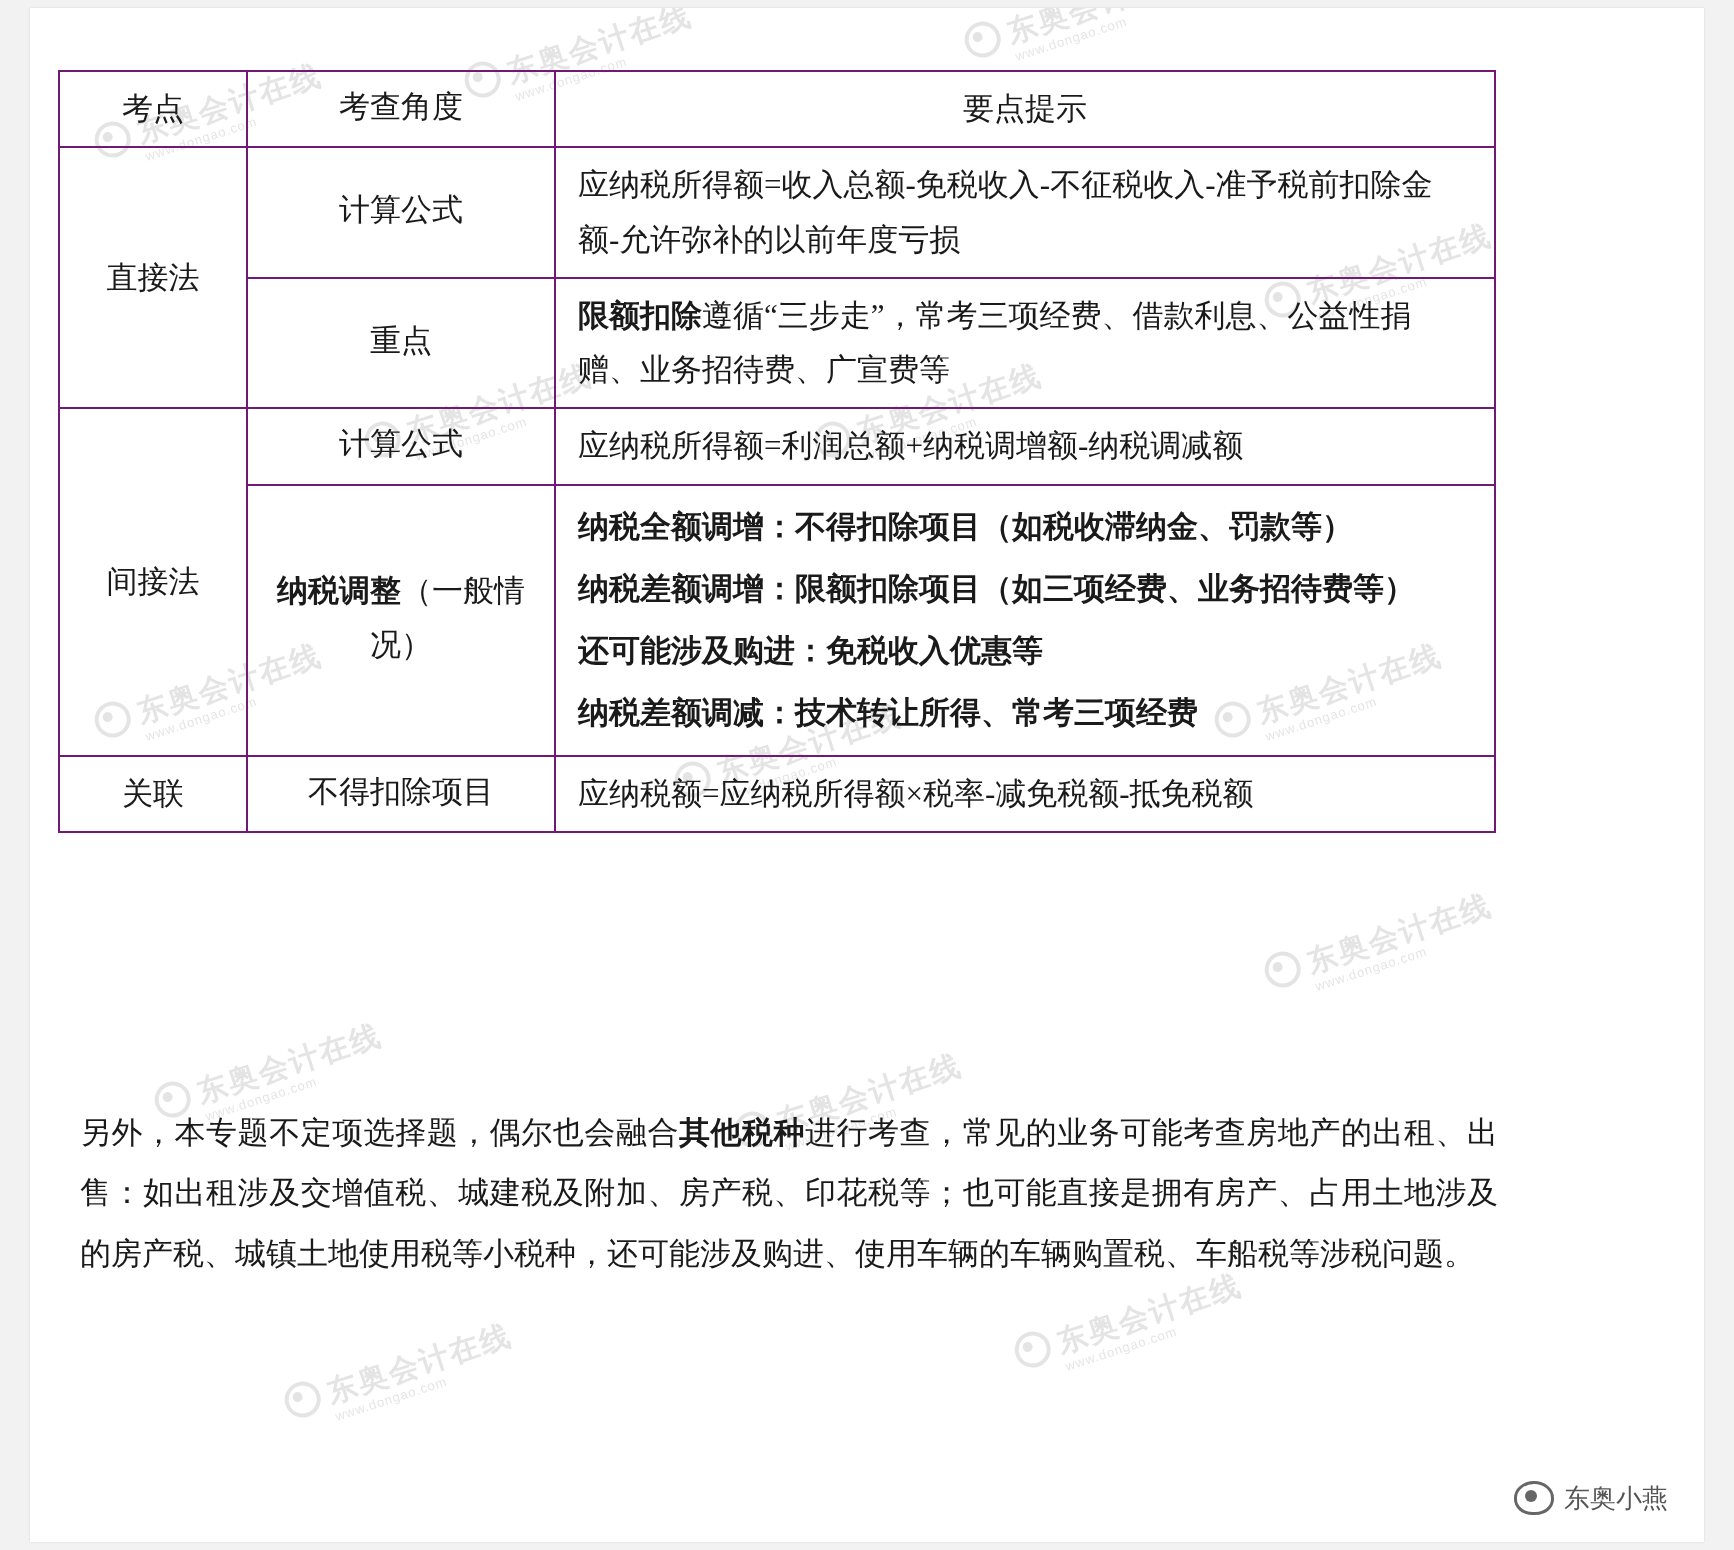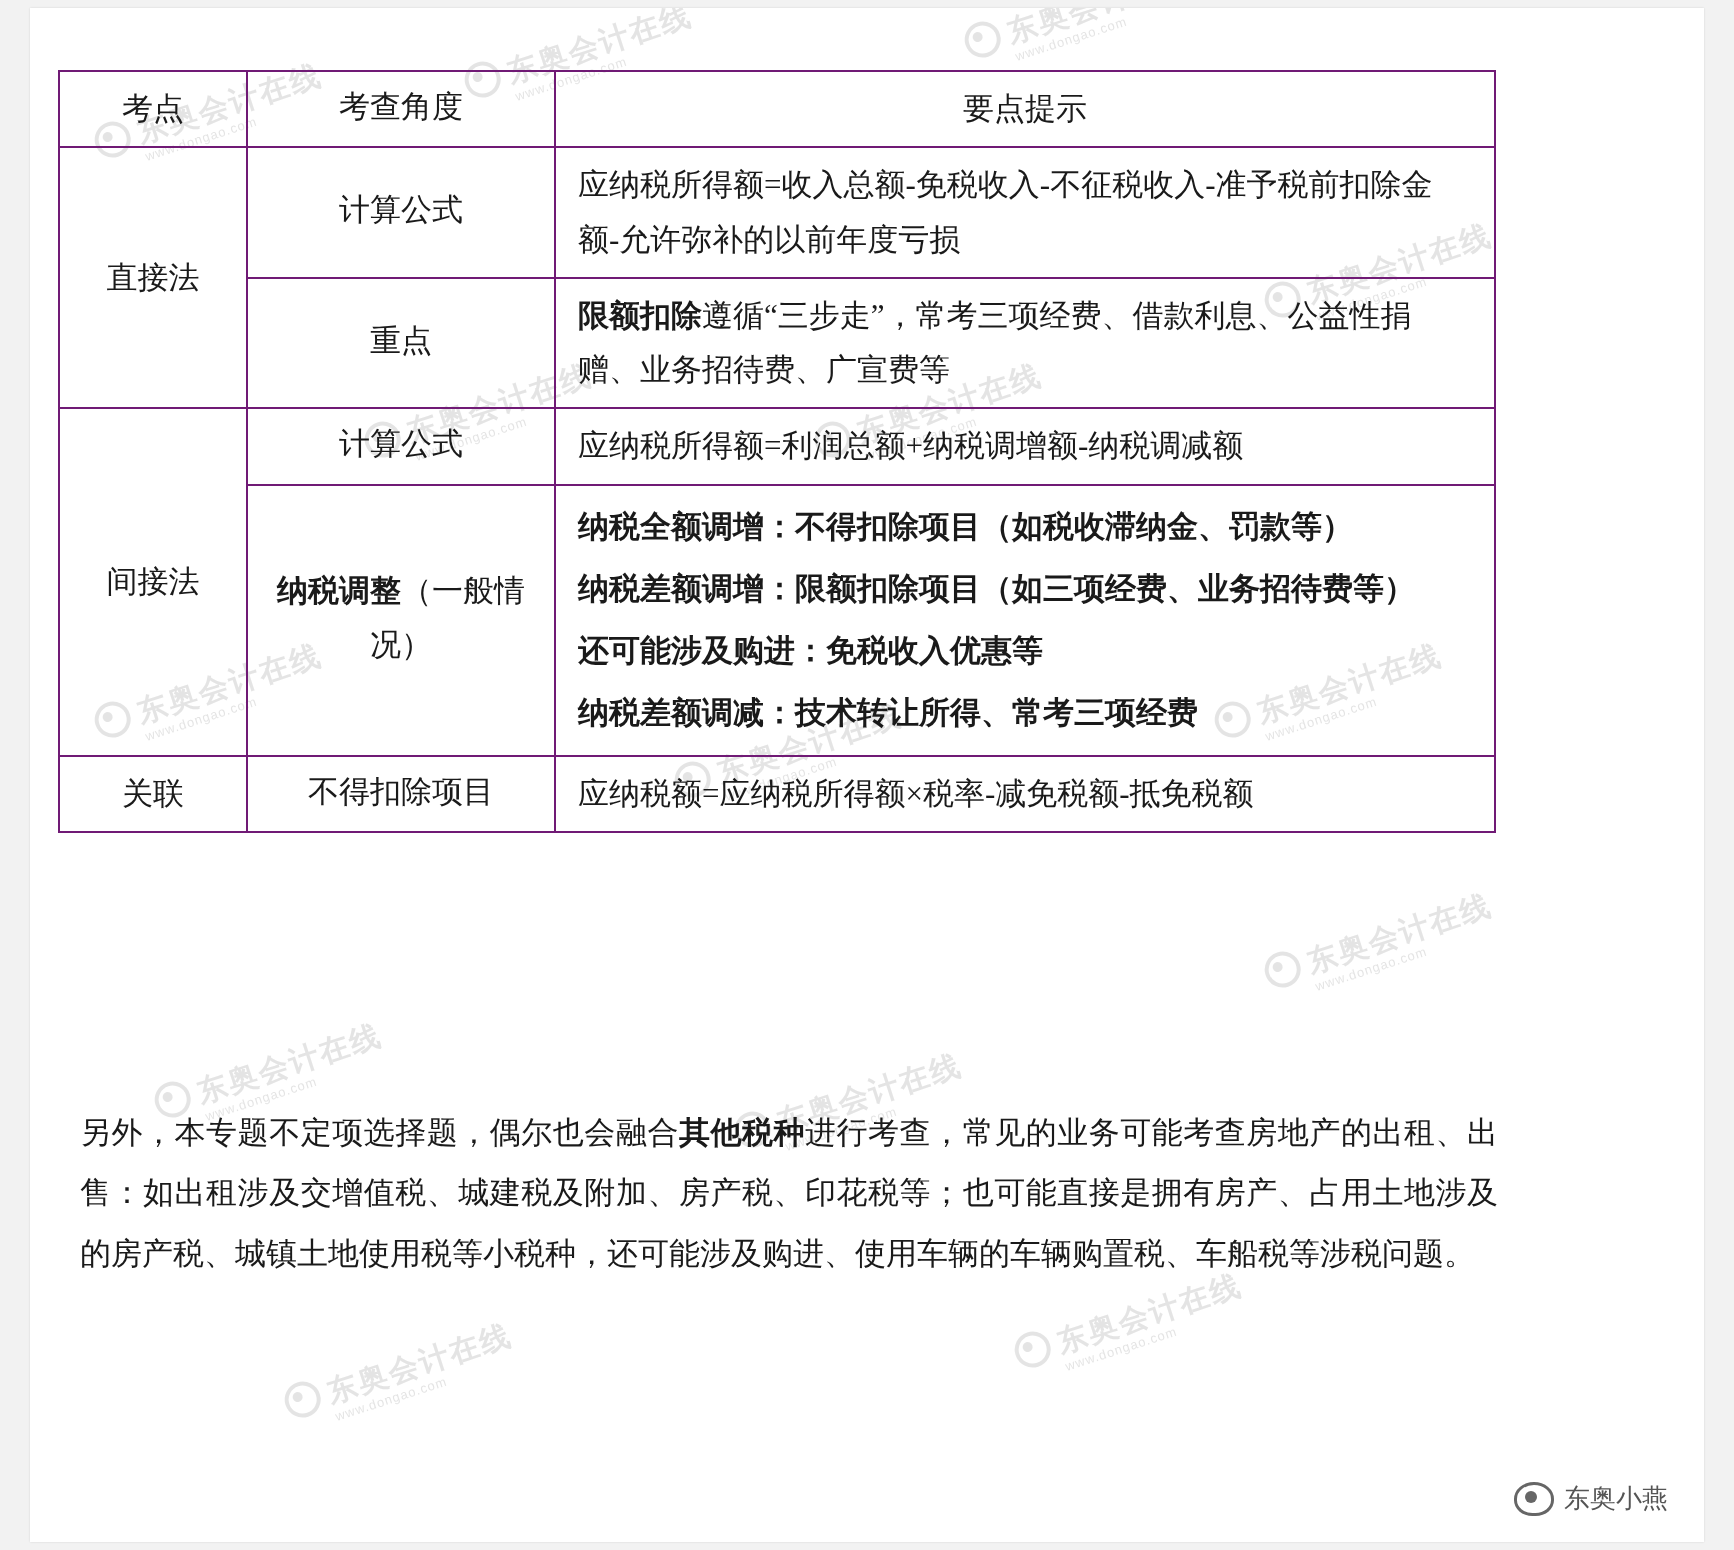--- a/index.html
+++ b/index.html
@@ -115,21 +115,21 @@
     text-justify: inter-ideograph;
     z-index: 10;
   }
 
   
   .signature {
     position: absolute;
     right: 36px;
     bottom: 26px;
     display: flex;
-    align-items: flex-end;
+    align-items: flex-start;
     gap: 10px;
     color: #555;
     font-family: "Liberation Sans", sans-serif;
     font-size: 26px;
     z-index: 12;
   }
   .weibo-eye {
     width: 34px;
     height: 28px;
     border-radius: 50% 50% 46% 46%;

